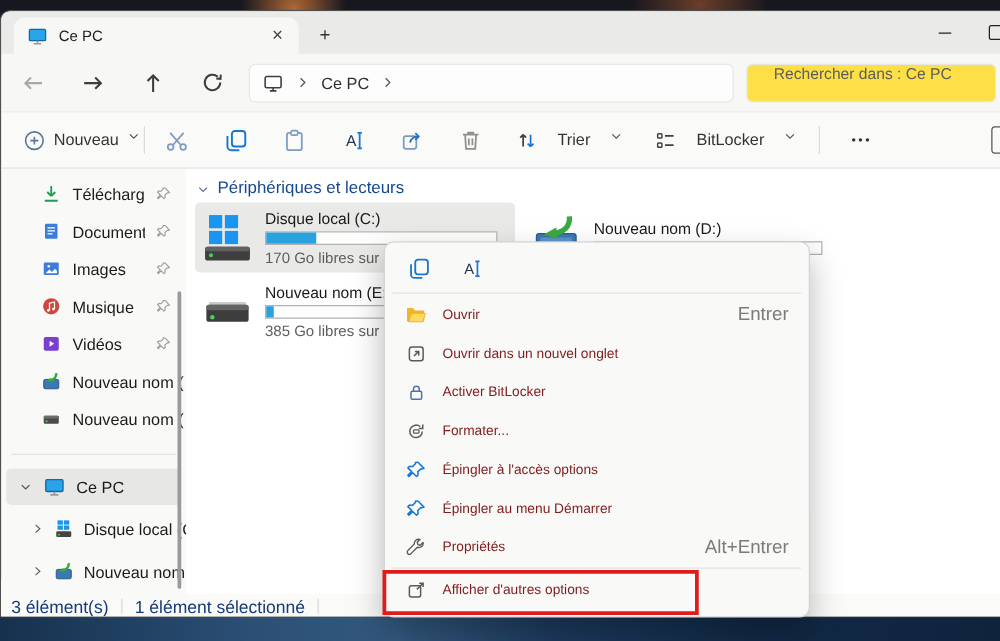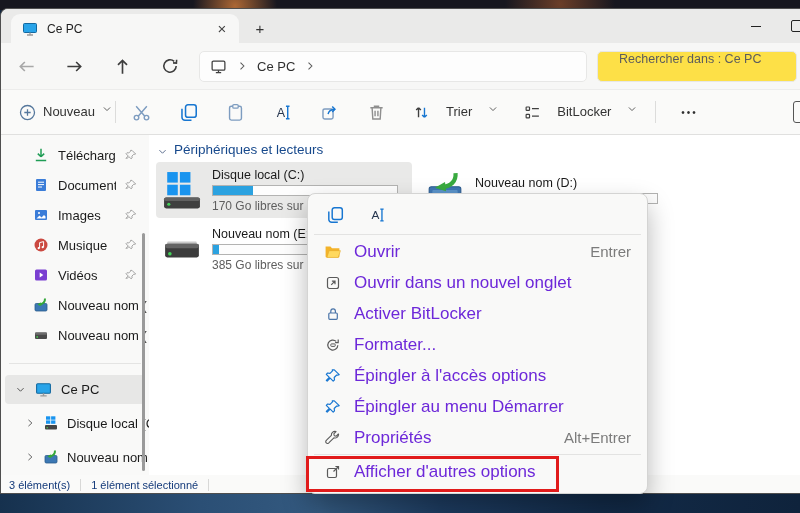--- a/index.html
+++ b/index.html
@@ -71,30 +71,30 @@
   .sec-title{font-size:13.5px;color:#17498c}
   .tile{position:absolute;width:256px;height:56px;border-radius:4px;display:flex;align-items:center;
     padding-left:7px;box-sizing:border-box;gap:11px}
   .tile.sel{background:#e9e9e8}
   .tile-col{width:186px}
   .tile-name{font-size:12.5px;color:#1a1a1a;line-height:15px;white-space:nowrap}
   .tile-bar{margin-top:2px;height:11px;border:1px solid #b3b3b2;background:#fdfdfd;box-sizing:border-box}
   .tile-bar i{display:block;height:100%;background:#2ba2e0}
   .tile-sub{margin-top:3px;font-size:12px;color:#5e5e5e;white-space:nowrap}
   .statusbar{height:20px;background:#fafaf9;display:flex;align-items:center;padding-left:8px;box-sizing:border-box;gap:10px}
-  .st-text{font-size:11px;color:#143a7a;white-space:nowrap}
+  .st-text{font-size:14px;color:#143a7a;white-space:nowrap}
   .st-div{width:1px;height:12px;background:#d8d8d7}
   
   .menu{position:absolute;left:307px;top:193px;width:341px;z-index:40;background:#f9f9f8;
     border:1px solid #d4d4d3;border-radius:8px;box-shadow:0 12px 26px rgba(0,0,0,.28);
     padding:5px 4px 6px 4px;box-sizing:border-box}
   .menu-iconrow{display:flex;align-items:center;gap:24px;padding:7px 12px 9px 14px}
   .menu-divider{height:1px;background:#e3e3e2;margin:1px 2px}
   .mi{height:31px;display:flex;align-items:center;gap:13px;padding:0 12px;border-radius:4px}
-  .mi-label{font-size:17px;color:#6d28d9;white-space:nowrap}
+  .mi-label{font-size:11px;color:#7f1d1d;white-space:nowrap}
   .mi-short{margin-left:auto;font-size:15px;color:#7b7b7b;white-space:nowrap}
   .mi-ico{width:17px;flex:none;display:flex;justify-content:center}
   
   .red-box{position:absolute;left:306px;top:456px;width:253px;height:36px;z-index:60;
     border:3px solid #e11b1b;box-sizing:border-box;pointer-events:none}
 </style>
 </head>
 <body>
 
 <div class="wall-top"></div>

